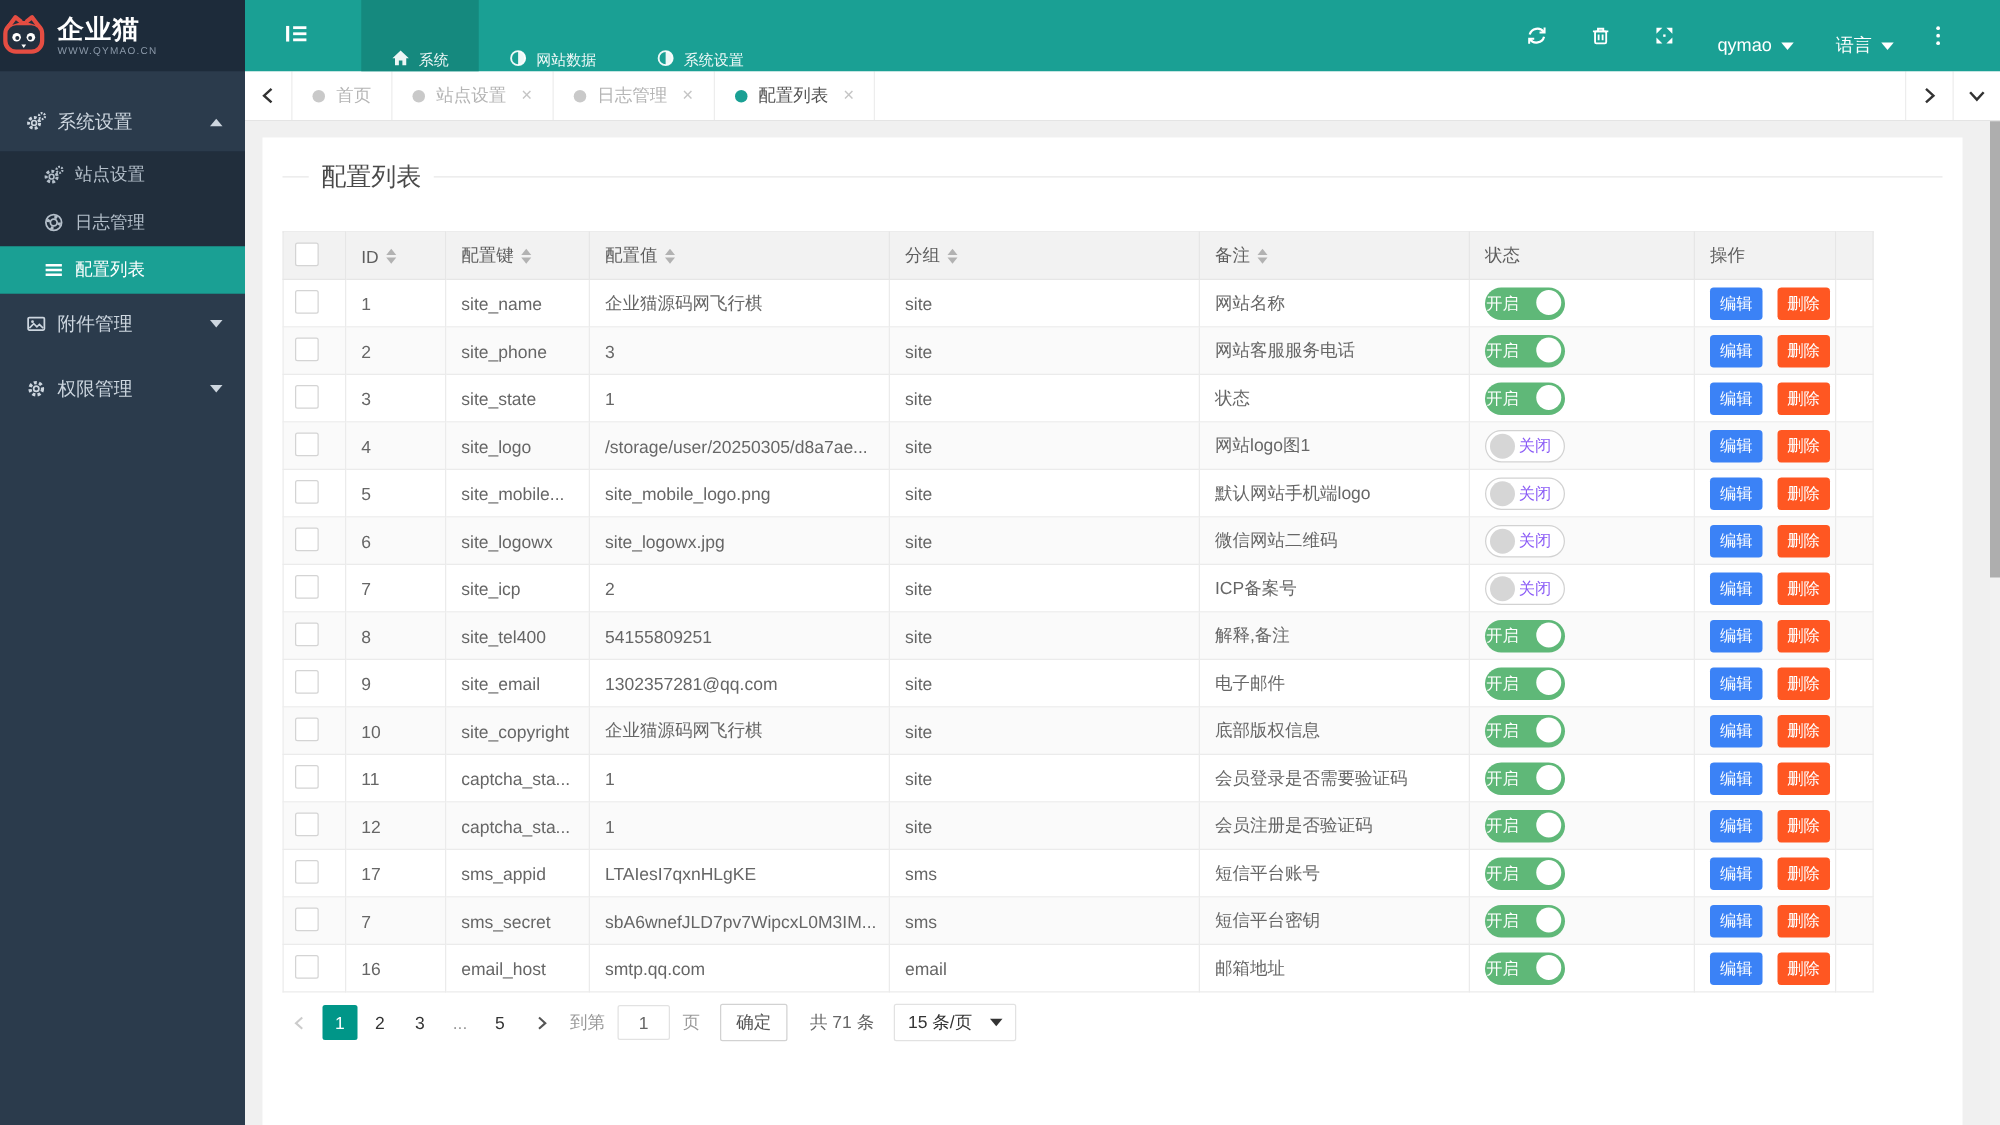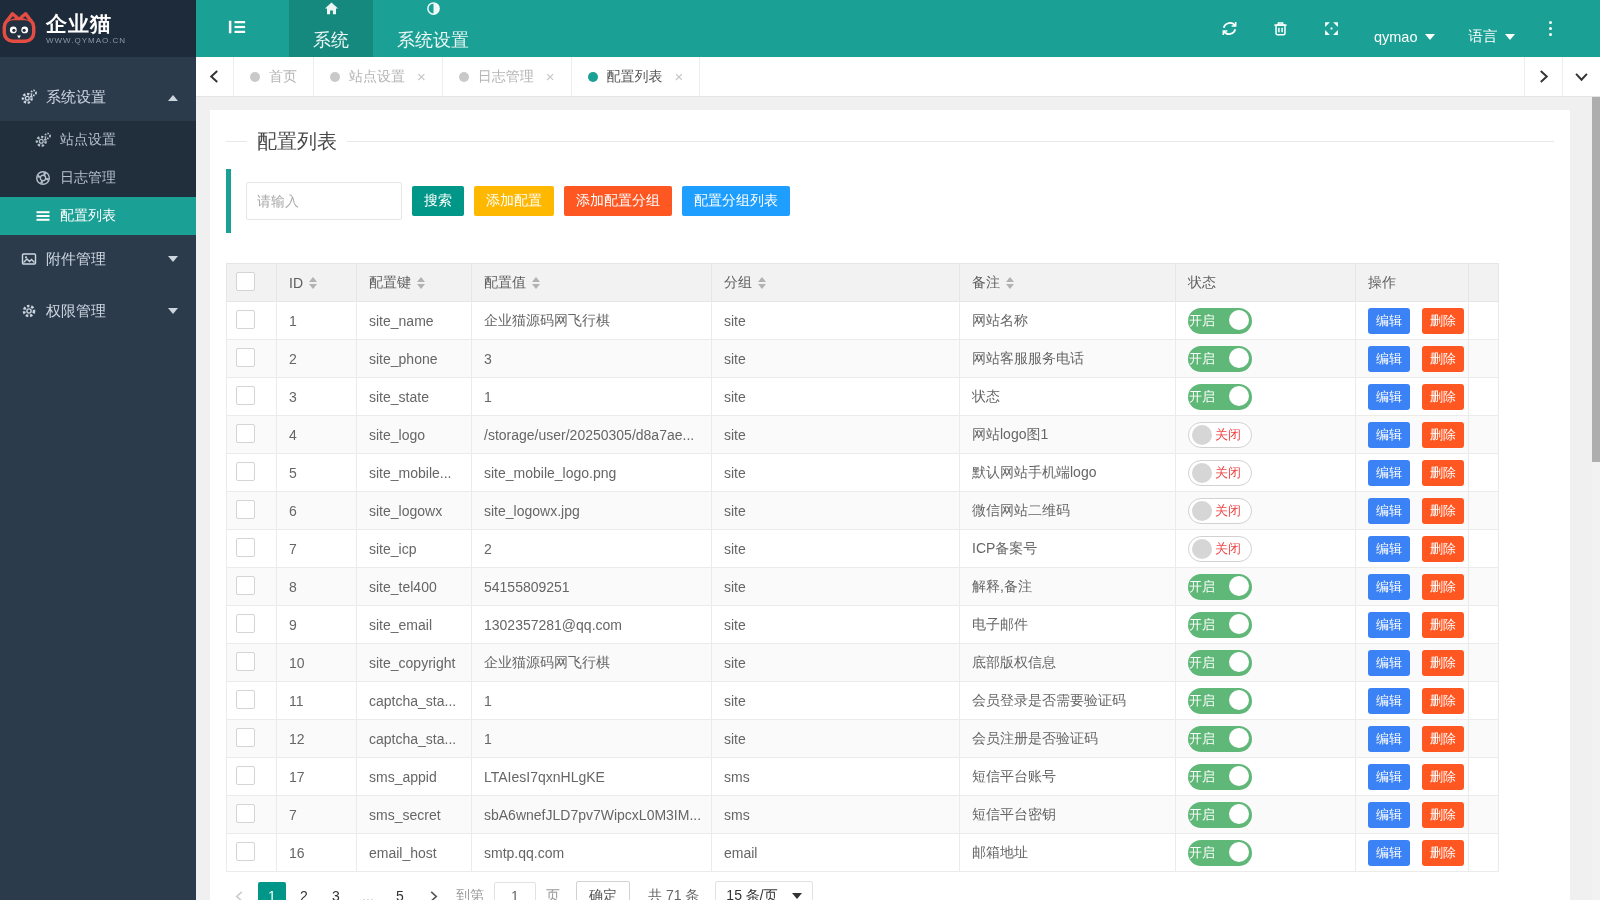--- a/index.html
+++ b/index.html
@@ -23,21 +23,21 @@
   .mi { width:17px; height:17px; display:inline-flex; align-items:center; justify-content:center; flex:0 0 17px; }
   .mi svg { width:16px; height:16px; }
   .caret-up { width:0; height:0; border:5px solid transparent; border-bottom:6px solid #cdd6df; margin-bottom:3px; }
   .caret-down { width:0; height:0; border:5px solid transparent; border-top:6px solid #cdd6df; margin-top:5px; }
 
   
   .navbar { position:absolute; left:196px; top:0; width:1404px; height:57px; background:#1aa094; display:flex; align-items:stretch; z-index:4; }
   .nav-burger { width:60px; display:flex; align-items:center; justify-content:center; color:#fff; cursor:pointer; margin-left:11px; }
   .nav-burger svg { width:20px; height:20px; }
   .nav-tabs { display:flex; margin-left:22px; }
-  .nav-tab { display:flex; align-items:center; gap:7px; padding:0 24px; color:rgba(255,255,255,.92); cursor:pointer; font-size:18px;flex-direction:column; }
+  .nav-tab { display:flex; align-items:flex-end; gap:7px; padding:0 24px; color:rgba(255,255,255,.92); cursor:pointer; font-size:12px; }
   .nav-tab.active { background:#15897e; }
   .nav-tab svg { width:15px; height:15px; }
   .nav-right { margin-left:auto; display:flex; align-items:center; gap:34px; padding-right:48px; color:#fff; }
   .nav-ricon { cursor:pointer; display:flex; align-items:center; }
   .nav-ricon svg { width:17px; height:17px; }
   .nav-drop { display:flex; align-items:center; gap:7px; cursor:pointer; font-size:14.5px;margin-top:16px; }
   .nav-drop .caret { width:0; height:0; border:5px solid transparent; border-top:6px solid #fff; margin-top:5px; }
   .vdots { display:flex; flex-direction:column; gap:2.5px; cursor:pointer; }
   .vdots i { width:3.5px; height:3.5px; border-radius:50%; background:#fff; }
 
@@ -84,21 +84,21 @@
   .checkbox { width:19px; height:19px; border:1px solid #d4d4d4; border-radius:2px; background:#fff; cursor:pointer; }
   td.c-check, th.c-check { padding:0 0 0 9px; }
 
   .toggle { position:relative; width:64px; height:26px; border-radius:13px; display:inline-flex; align-items:center; cursor:pointer; vertical-align:middle; }
   .toggle .knob { position:absolute; width:20px; height:20px; border-radius:50%; top:2px; }
   .toggle .t-label { font-size:13px; }
   .toggle.on { background:#5FB878; }
   .toggle.on .t-label { color:#fff; margin-left:1px; }
   .toggle.on .knob { right:3px; background:#fff; }
   .toggle.off { background:#fff; border:1px solid #d2d2d2; }
-  .toggle.off .t-label { position:absolute; right:10px; color:#ef4444; }
+  .toggle.off .t-label { position:absolute; right:10px; color:#8b5cf6; }
   .toggle.off .knob { left:3px; background:#d6d6d6; top:2px; }
 
   .btn-mini { height:26px; border:none; border-radius:3px; color:#fff; font-size:13px; padding:0 8px; cursor:pointer; font-family:inherit; }
   .btn-edit { background:#3b82f6; margin-right:8px; }
   .btn-del { background:#FF5722; }
 
   
   .pagination { display:flex; align-items:center; margin-top:9px; gap:6px; color:#666; }
   .pg-arrow { width:26px; height:28px; display:flex; align-items:center; justify-content:center; cursor:pointer; }
   .pg-arrow svg { width:11px; height:11px; }
@@ -222,20 +222,29 @@
       </span>
     </div>
     <div class="nav-tabs">
       <div class="nav-tab active">
         <span>
           <svg viewBox="0 0 16 16" fill="currentColor">
               <path d="M8 1.5 L15 8 H12.8 V14 H9.5 V10 H6.5 V14 H3.2 V8 H1 Z"></path>
             </svg>
         </span>
         <span>系统</span>
+      </div>
+      <div class="nav-tab">
+        <span>
+          <svg viewBox="0 0 16 16">
+              <circle cx="8" cy="8" r="6" fill="none" stroke="currentColor" stroke-width="1.6"></circle>
+              <path d="M8 2 a6 6 0 0 1 0 12 Z" fill="currentColor"></path>
+            </svg>
+        </span>
+        <span>网站数据</span>
       </div>
       <div class="nav-tab">
         <span>
           <svg viewBox="0 0 16 16">
               <circle cx="8" cy="8" r="6" fill="none" stroke="currentColor" stroke-width="1.6"></circle>
               <path d="M8 2 a6 6 0 0 1 0 12 Z" fill="currentColor"></path>
             </svg>
         </span>
         <span>系统设置</span>
       </div>
@@ -326,27 +335,20 @@
 
   <main class="main">
     <div class="card">
 
       <div class="field-title">
         <span class="ln-s"></span>
         <h2>配置列表</h2>
         <span class="ln-l"></span>
       </div>
 
-      <div class="search-block">
-        <input class="search-input" type="text" placeholder="请输入" style="">
-        <button class="btn btn-teal">搜索</button>
-        <button class="btn btn-yellow">添加配置</button>
-        <button class="btn btn-orange">添加配置分组</button>
-        <button class="btn btn-blue">配置分组列表</button>
-      </div>
 
       <table>
         <colgroup>
           <col style="width:50px">
             <col style="width:80px">
             <col style="width:115px">
             <col style="width:240px">
           <col style="width:248px">
             <col style="width:216px">
             <col style="width:180px">

